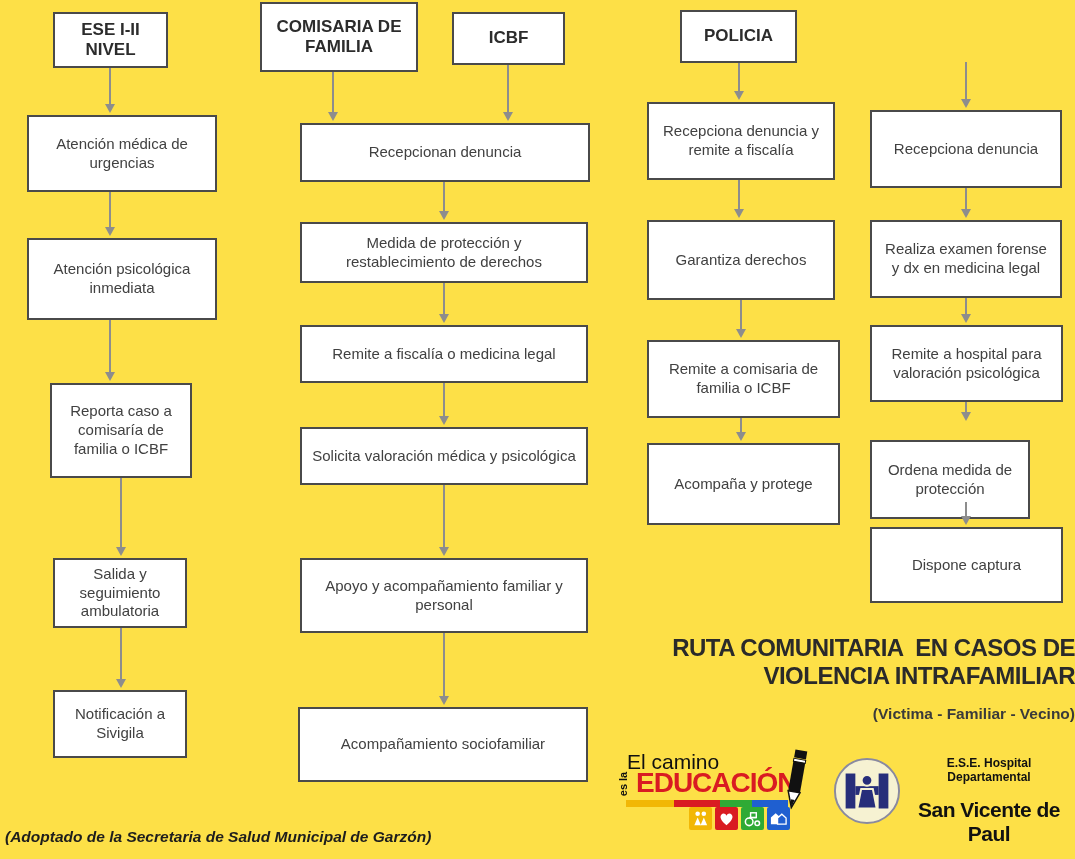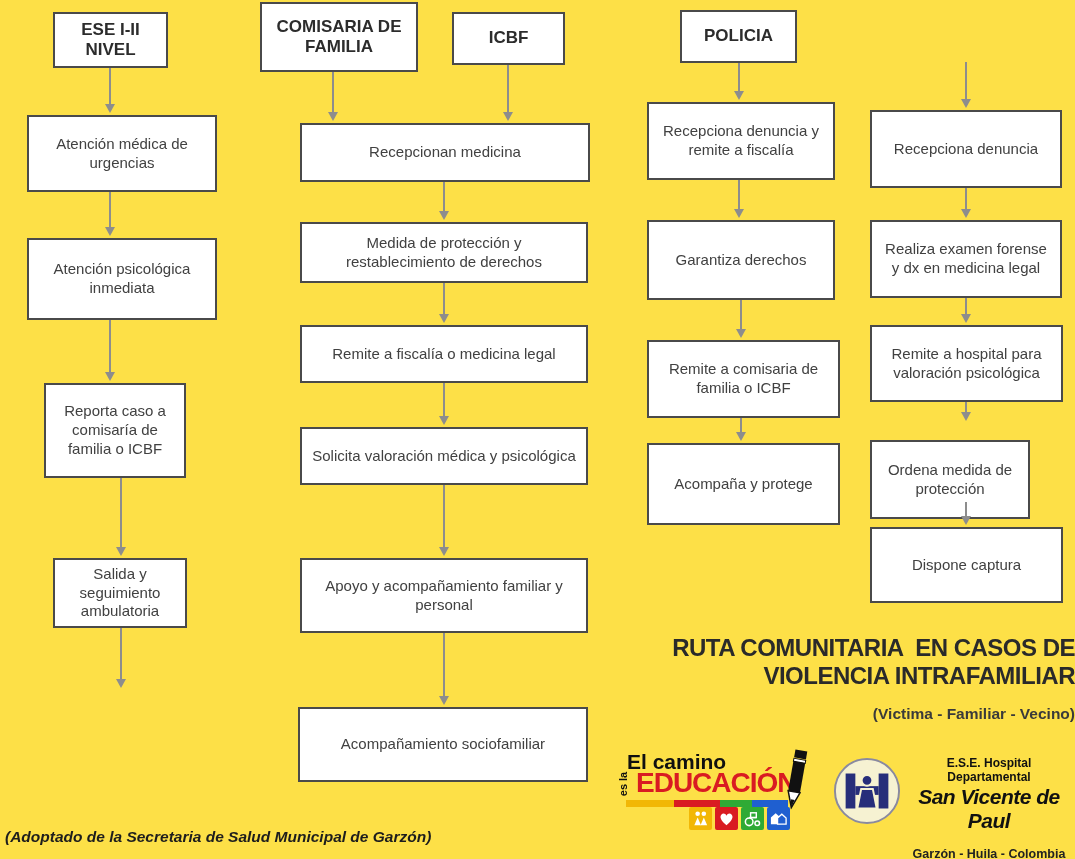--- a/index.html
+++ b/index.html
@@ -13,48 +13,49 @@
   .arrow .shaft{width:2px;flex:1;background:#8d8d8d;}
   .arrow .tip{width:0;height:0;border-left:5px solid transparent;border-right:5px solid transparent;
               border-top:9px solid #8d8d8d;}
   .title-block{position:absolute;left:645px;top:634px;width:430px;text-align:right;color:#2a2a2a;}
   .t-line{font-size:24px;font-weight:bold;letter-spacing:-0.5px;line-height:1.15;white-space:pre;}
   .t-sub{font-size:15.5px;font-weight:bold;margin-top:16px;color:#3a3a3a;}
   .footnote{position:absolute;left:5px;top:828px;font-size:15.5px;font-weight:bold;
             font-style:italic;color:#1d1d1d;}
   
   .edu{position:absolute;left:618px;top:748px;width:200px;height:92px;}
-  .edu-top{position:absolute;left:9px;top:2px;font-size:21px;font-weight:700;color:#101010;letter-spacing:0px;}
+  .edu-top{position:absolute;left:9px;top:2px;font-size:21px;font-weight:400;color:#101010;letter-spacing:0px;}
   .edu-side{position:absolute;left:-7px;top:30px;font-size:11px;font-weight:800;color:#101010;
             transform:rotate(-90deg);}
   .edu-main{position:absolute;left:18px;top:19px;font-size:28px;font-weight:800;color:#d91b22;
             letter-spacing:-1px;}
   .edu-bar{position:absolute;left:8px;top:52px;width:162px;height:7px;display:flex;}
   .edu-bar div{height:100%;}
   .edu-icons{position:absolute;left:71px;top:59px;display:flex;gap:3px;}
   .edu-sq{width:23px;height:23px;border-radius:2px;display:flex;align-items:center;justify-content:center;}
   .edu-pencil{position:absolute;left:165px;top:0px;transform:rotate(10deg);}
   
   .hosp{position:absolute;left:830px;top:750px;width:242px;height:92px;}
   .hosp-circle{position:absolute;left:3px;top:7px;}
   .hosp-text{position:absolute;left:76px;top:6px;width:166px;text-align:center;color:#111;}
   .hosp-l1{font-size:12px;font-weight:bold;}
-  .hosp-l2{font-size:21px;font-weight:bold;margin-top:1px;letter-spacing:-0.5px;font-style:italic;}
+  .hosp-l2{font-size:21px;font-weight:bold;margin-top:14px;letter-spacing:-0.5px;}
   .hosp-l3{font-size:12.5px;margin-top:14px;font-weight:bold;color:#222;}
 </style>
 </head>
 <body>
 
 <div id="canvas">
 
   <div class="fbox hd" style="left:53px;top:12px;width:115px;height:56px">ESE I-II NIVEL</div>
   <div class="fbox" style="left:27px;top:115px;width:190px;height:77px">Atención médica de urgencias</div>
   <div class="fbox" style="left:27px;top:238px;width:190px;height:82px">Atención psicológica inmediata</div>
-  <div class="fbox" style="left:44px;top:383px;width:142px;height:95px">Reporta caso a comisaría de familia o ICBF</div>
+  <div class="fbox" style="left:50px;top:383px;width:142px;height:95px">Reporta caso a comisaría de familia o ICBF</div>
   <div class="fbox" style="left:53px;top:558px;width:134px;height:70px">Salida y seguimiento ambulatoria</div>
+  <div class="fbox" style="left:53px;top:690px;width:134px;height:68px">Notificación a Sivigila</div>
 
   <div class="arrow" style="left:104px;top:68px;height:45px">
       <div class="shaft"></div>
       <div class="tip"></div>
     </div>
   <div class="arrow" style="left:104px;top:192px;height:44px">
       <div class="shaft"></div>
       <div class="tip"></div>
     </div>
   <div class="arrow" style="left:104px;top:320px;height:61px">
@@ -65,21 +66,21 @@
       <div class="shaft"></div>
       <div class="tip"></div>
     </div>
   <div class="arrow" style="left:115px;top:628px;height:60px">
       <div class="shaft"></div>
       <div class="tip"></div>
     </div>
 
   <div class="fbox hd" style="left:260px;top:2px;width:158px;height:70px">COMISARIA DE FAMILIA</div>
   <div class="fbox hd" style="left:452px;top:12px;width:113px;height:53px">ICBF</div>
-  <div class="fbox" style="left:300px;top:123px;width:290px;height:59px">Recepcionan medicina</div>
+  <div class="fbox" style="left:300px;top:123px;width:290px;height:59px">Recepcionan denuncia</div>
   <div class="fbox" style="left:300px;top:222px;width:288px;height:61px">Medida de protección y restablecimiento de derechos</div>
   <div class="fbox" style="left:300px;top:325px;width:288px;height:58px">Remite a fiscalía o medicina legal</div>
   <div class="fbox" style="left:300px;top:427px;width:288px;height:58px">Solicita valoración médica y psicológica</div>
   <div class="fbox" style="left:298px;top:707px;width:290px;height:75px">Acompañamiento sociofamiliar</div>
   <div class="fbox" style="left:300px;top:558px;width:288px;height:75px">Apoyo y acompañamiento familiar y personal</div>
 
   <div class="arrow" style="left:327px;top:72px;height:49px">
       <div class="shaft"></div>
       <div class="tip"></div>
     </div>

